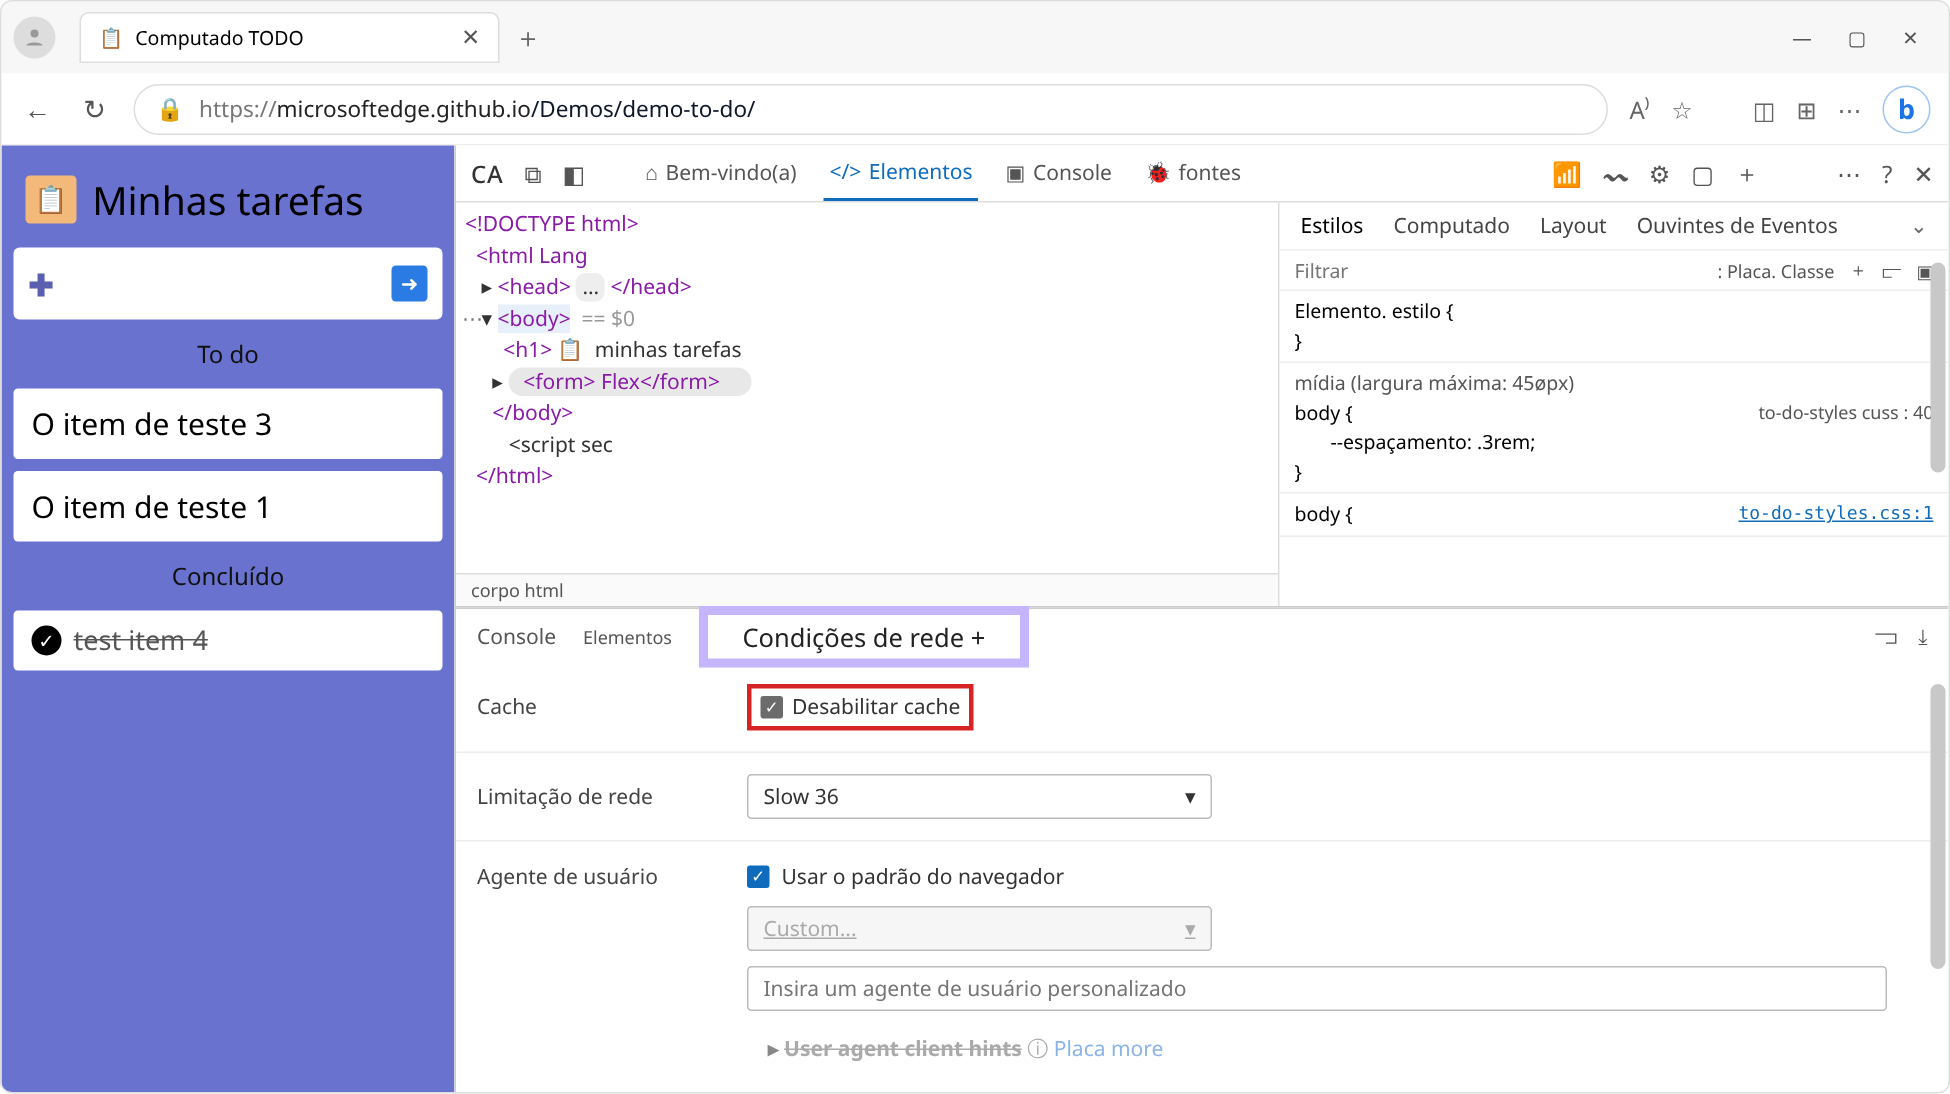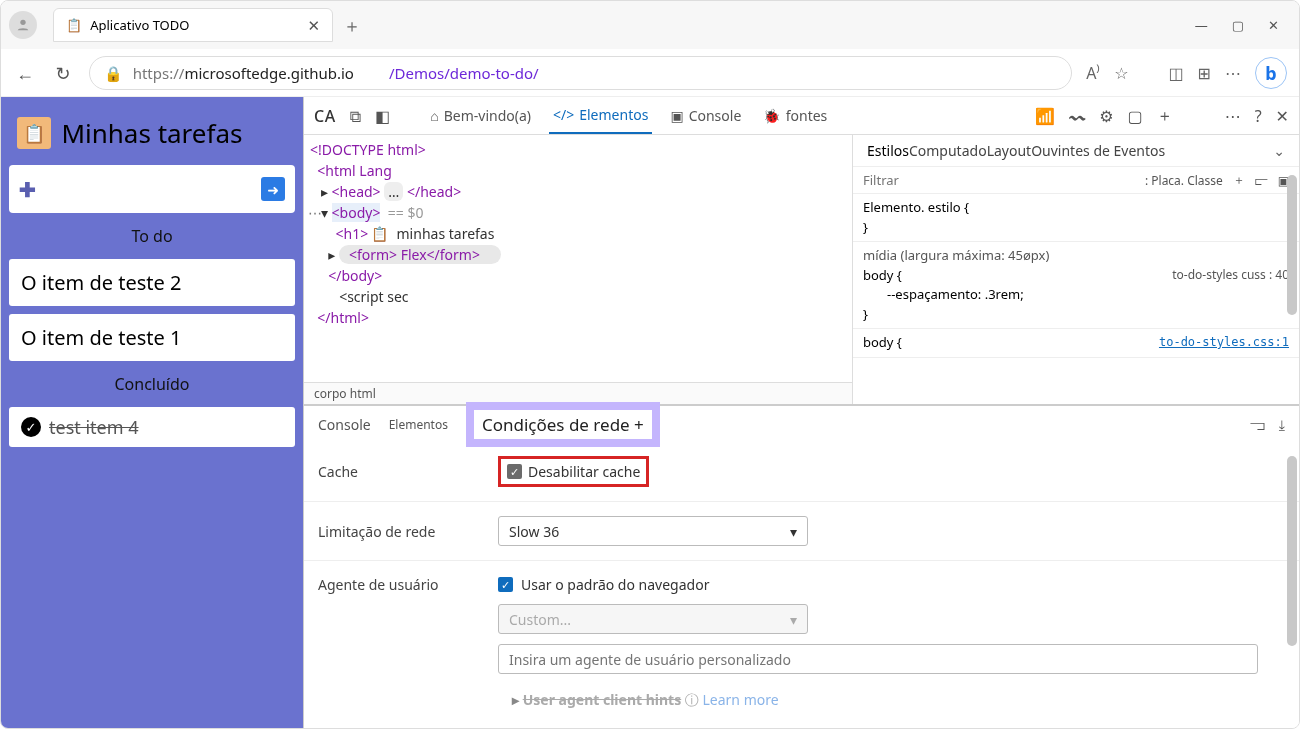--- a/index.html
+++ b/index.html
@@ -12,21 +12,21 @@
 .tab-icon { color: #c27b2a; }
 .tab .close { margin-left: auto; color: #555; font-size: 15px; }
 .newtab { margin-left: 10px; font-size: 18px; color: #666; }
 .winctl { margin-left: auto; display: flex; gap: 24px; color: #555; font-size: 13px; padding-right: 12px; }
 
 .addrbar { height: 48px; display: flex; align-items: center; padding: 0 12px; gap: 14px; background: #fff; border-bottom: 1px solid #eee; }
 .addrbar .nav-icn { color: #555; width: 24px; text-align: center; font-size: 18px; }
 .urlbox { flex: 1; height: 34px; border: 1px solid #ddd; border-radius: 17px; display: flex; align-items: center; padding: 0 14px; font-size: 15px; color: #555; gap: 10px; }
 .urlbox .lock { color: #666; }
 .urlbox .host { color: #222; }
-.urlbox .path { color: #6d28d9; margin-left: 35px; }
+.urlbox .path { color: #0f172a; }
 .addr-actions { display: flex; gap: 14px; color: #666; font-size: 16px; align-items: center; }
 .bing-icon { width: 32px; height: 32px; border-radius: 50%; border: 1px solid #9cc4f5; display: flex; align-items: center; justify-content: center; color: #1a73e8; font-weight: bold; font-size: 18px; }
 
 .main { display: flex; height: calc(729px - 48px - 48px); }
 
 
 .demo-app { width: 302px; background: #6a72cf; padding: 8px; display: flex; flex-direction: column; gap: 8px; }
 .demo-app h1 { font-size: 26px; font-weight: 400; color: #000; display: flex; align-items: center; gap: 10px; padding: 10px 8px 6px; }
 .clipboard-ico { background:#f2b97a; padding:4px 6px; border-radius:3px; font-size:18px; }
 .add-task-bar { background: #fff; border-radius: 4px; height: 48px; display: flex; align-items: center; padding: 0 10px; gap: 8px; font-size: 19px; color: #111; }
@@ -49,65 +49,65 @@
 
 .dt-mid { flex: 0 0 270px; display:flex; border-bottom: 1px solid #ccc; }
 .dom-tree { flex: 0 0 548px; font-family: Consolas, monospace; font-size: 14px; padding: 4px 6px; color:#333; line-height: 1.5; position:relative;}
 .dom-tree .tag { color:#8a1ba8; }
 .dom-tree .row { white-space: pre; }
 .dom-tree .sel { background:#e7effa; display:inline; }
 .dom-tree .dots { position:absolute; left:-2px; color:#777; }
 .dom-tree .pill { background:#e8e8e8; border-radius:10px; padding:0 10px; }
 .breadcrumb { position:absolute; bottom:0; left:0; right:0; height:22px; border-top:1px solid #ddd; font-size:12px; color:#555; padding:2px 10px; background:#fafafa;}
 .styles-pane { flex:1; border-left:1px solid #ddd; font-size:13px; display:flex; flex-direction:column; position:relative;}
-.styles-tabs { display:flex; padding: 6px 14px; border-bottom:1px solid #eee; color:#444; font-size:14px;}
+.styles-tabs { display:flex; gap:20px; padding: 6px 14px; border-bottom:1px solid #eee; color:#444; font-size:14px;}
 .styles-tabs .st-active { color:#000; }
 .styles-tabs .chev-d { margin-left:auto; color:#666;}
 .filter-row { display:flex; align-items:center; padding:4px 10px; border-bottom:1px solid #eee; gap:8px; font-size:13px;}
 .filter-row input { border:none; flex:1; font-size:13px; outline:none;}
 .filter-row .facts { color:#555; font-size:12px; display:flex; gap:10px; align-items:center;}
 .css-block { padding: 4px 10px; font-family: Consolas, monospace; font-size: 13px; line-height:1.5; border-bottom:1px solid #eee;}
 .css-block .src { float:right; color:#555; font-size:12px;}
 .css-block .src a { color:#0f6cbd; text-decoration: underline; font-family: Consolas, monospace;}
 .css-block .prop { padding-left: 24px; }
 
 
 .drawer { flex:1; display:flex; flex-direction:column; border-top:1px solid #ccc; position:relative;}
 .drawer-tabs { height:36px; display:flex; align-items:center; gap:18px; padding: 0 14px; font-size:14px; color:#555; }
-.drawer-tabs .hl-red { border:8px solid #c4b5fd; padding: 3px 8px; font-size:17px; color:#222; position:relative;}
+.drawer-tabs .hl-red { border:6px solid #c4b5fd; padding: 3px 23px; font-size:17px; color:#222; position:relative;}
 .drawer-tabs .dicons { margin-left:auto; display:flex; gap:14px; color:#555;}
 .nc-row { display:flex; align-items:center; padding: 14px 14px; border-bottom:1px solid #eee; font-size:14px; color:#333;}
 .nc-row .lbl { width: 180px; color:#444; font-size:14px;}
 .nc-row .ctrl { flex:1; }
 .hl-box { border:3px solid #d62424; padding:3px 6px; display:inline-flex; align-items:center; gap:6px;}
 .cb { width:15px; height:15px; background:#6b6b6b; color:#fff; display:inline-flex; align-items:center; justify-content:center; font-size:11px; border-radius:2px;}
 .cb.blue { background:#0f6cbd; }
 .select-box { border:1px solid #bbb; border-radius:3px; height:30px; width: 310px; display:flex; align-items:center; padding:0 10px; font-size:14px; justify-content:space-between; color:#333;}
-.select-box.disabled { color:#aaa; background:#f6f6f6;}
+.select-box.disabled { color:#aaa; background:#f6f6f6;text-decoration:underline;}
 .ua-input { border:1px solid #bbb; border-radius:3px; height:30px; width: 760px; padding: 0 10px; font-size:14px; }
 .ua-hint { color:#0f6cbd; font-size:14px; padding: 6px 14px 0; }
 .ua-hint .gr { color:#888; font-weight: bold;}
 
 .scroll-indicator { position:absolute; right:2px; width:10px; background:#c8c8c8; border-radius:5px;}
 
 svg { display:block; }
 </style>
 </head>
 <body>
 
 <div class="titlebar">
   <div class="avatar-circle">
     <svg width="16" height="16" viewBox="0 0 24 24">
         <circle cx="12" cy="8" r="4" fill="#999"></circle>
         <path d="M4 20c0-4 16-4 16 0" fill="#999"></path>
       </svg>
   </div>
   <div class="tab">
     <span class="tab-icon">📋</span>
-    <span>Aplicativo TODO</span>
+    <span>Computado TODO</span>
     <span class="close">✕</span>
   </div>
   <div class="newtab">＋</div>
   <div class="winctl">
     <span>—</span>
     <span>▢</span>
     <span>✕</span>
   </div>
 </div>
 
@@ -136,21 +136,21 @@
   <div class="demo-app">
     <h1>
       <span class="clipboard-ico">📋</span>
       <span>Minhas tarefas</span>
     </h1>
     <div class="add-task-bar">
       <span class="plus">✚</span>
       <span class="go">➜</span>
     </div>
     <div class="section-label">To do</div>
-    <div class="task-item">O item de teste 2</div>
+    <div class="task-item">O item de teste 3</div>
     <div class="task-item">O item de teste 1</div>
     <div class="section-label">Concluído</div>
     <div class="done-item">
       <span class="chk">✓</span>
       <span class="t">test item 4</span>
     </div>
   </div>
 
   <div class="devtools">
 
@@ -273,21 +273,21 @@
             <span class="cb blue">✓</span>
             <span>Usar o padrão do navegador</span>
           </div>
           <div class="select-box disabled">
             <span>Custom...</span>
             <span>▾</span>
           </div>
           <input class="ua-input" placeholder="Insira um agente de usuário personalizado" style="">
           <div class="ua-hint">
             <span class="gr">▸ </span><span class="gr" style="text-decoration:line-through;color:#aaa">User agent client hints</span>
-            <span style="color:#aaa"> ⓘ </span><span style="color:#8ab4e8">Learn more</span>
+            <span style="color:#aaa"> ⓘ </span><span style="color:#8ab4e8">Placa more</span>
           </div>
         </div>
       </div>
       <div class="scroll-indicator" style="top:50px; height:190px;"></div>
     </div>
 
   </div>
 </div>
 
 </body></html>

